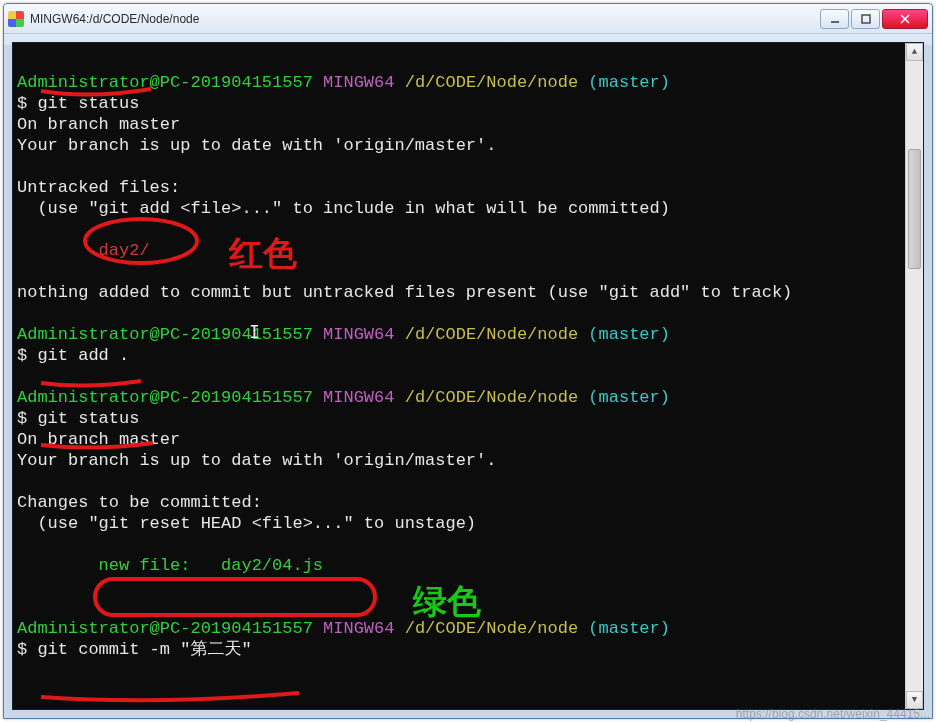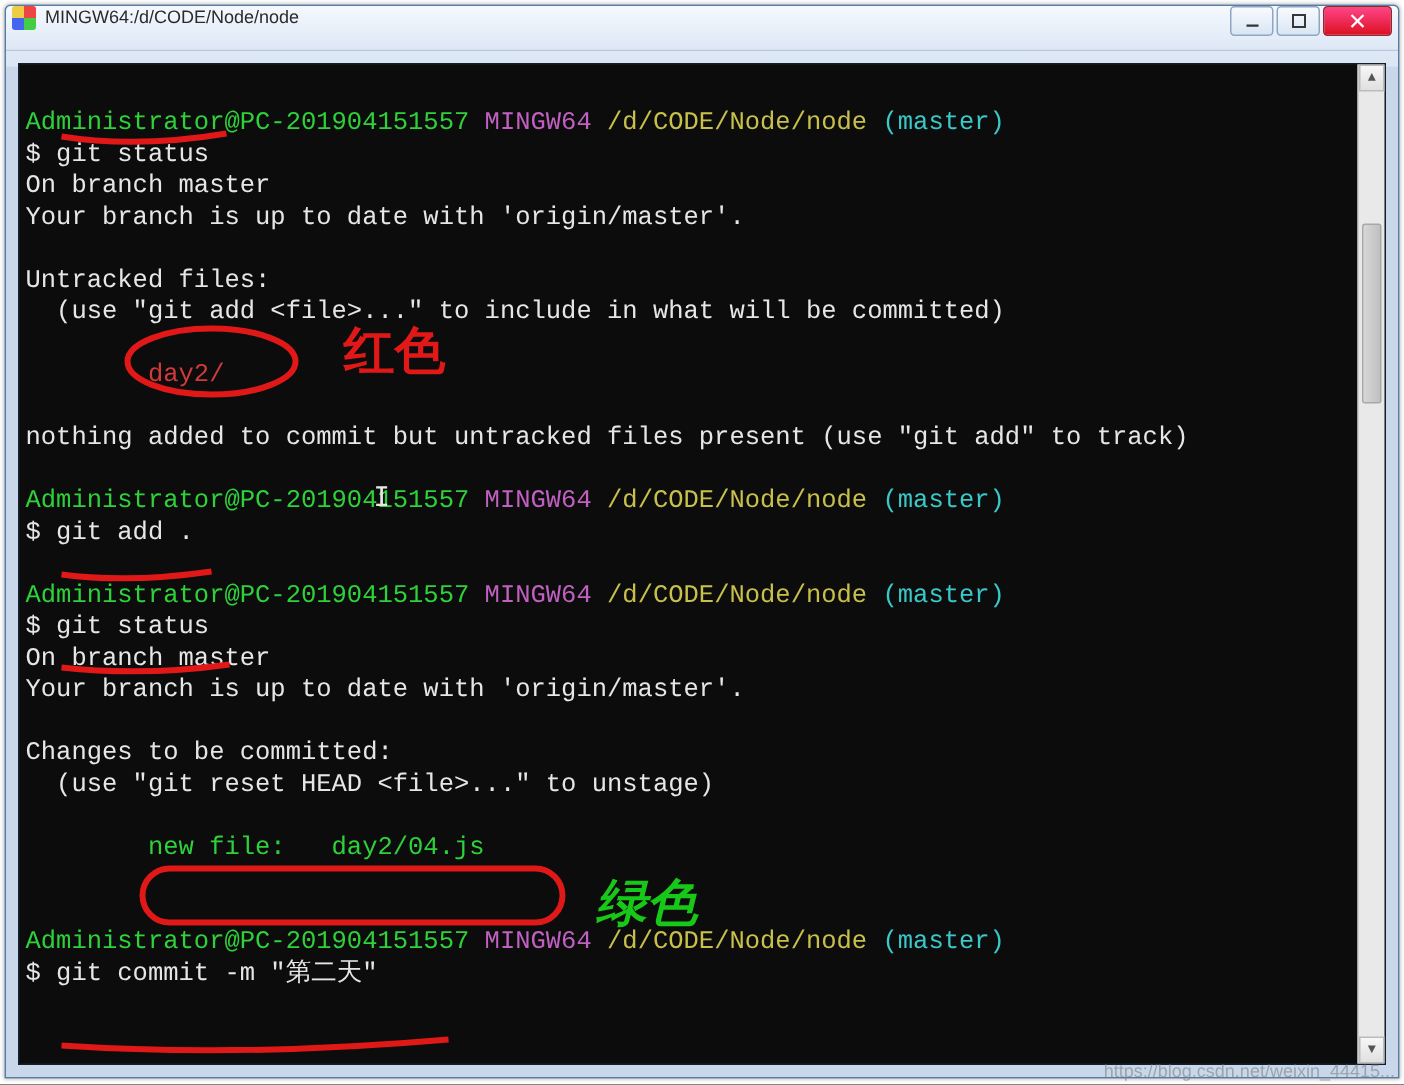--- a/index.html
+++ b/index.html
@@ -16,21 +16,21 @@
     position: absolute;
     left: 3px; top: 3px; right: 3px; bottom: 4px;
     border: 1px solid #5a7ca0;
     background: linear-gradient(to bottom, #eaf1fa 0, #dbe6f3 40px, #c8d8ea 41px, #c8d8ea 100%);
     border-radius: 4px 4px 0 0;
     box-shadow: 0 0 3px rgba(0,0,0,.3);
   }
   .titlebar {
     height: 30px;
     display: flex;
-    align-items: flex-start;
+    align-items: center;
     padding: 0 4px;
     background: linear-gradient(to bottom, #f5f9ff, #dde8f5);
     border-bottom: 1px solid #b7c8de;
     border-radius: 4px 4px 0 0;
   }
   .app-icon {
     width: 16px; height: 16px;
     margin-right: 6px;
     background: conic-gradient(#e44 0 90deg, #4c4 90deg 180deg, #46e 180deg 270deg, #ec4 270deg 360deg);
     border-radius: 2px;
@@ -198,22 +198,22 @@
       <ellipse cx="128" cy="198" rx="56" ry="22" stroke="#e01818" stroke-width="4" fill="none"></ellipse>
 
       <path d="M28 340 q45 6 100 -2" stroke="#e01818" stroke-width="4" fill="none"></path>
 
       <path d="M28 402 q55 6 112 -2" stroke="#e01818" stroke-width="4" fill="none"></path>
 
       <rect x="82" y="536" width="280" height="36" rx="18" ry="18" stroke="#e01818" stroke-width="4" fill="none"></rect>
 
       <path d="M28 654 q120 8 258 -4" stroke="#e01818" stroke-width="4" fill="none"></path>
     </svg>
-    <div class="hand red" style="left:216px; top:168px;">红色</div>
-    <div class="hand green" style="left:384px; top:536px;font-style:italic;">绿色</div>
+    <div class="hand red" style="left:216px; top:188px;">红色</div>
+    <div class="hand green" style="left:400px; top:536px;">绿色</div>
 
     <div class="scrollbar">
       <div class="sb-btn">▲</div>
       <div class="sb-track">
         <div class="sb-thumb"></div>
       </div>
       <div class="sb-btn sb-bottom">▼</div>
     </div>
   </div>
 </div>

